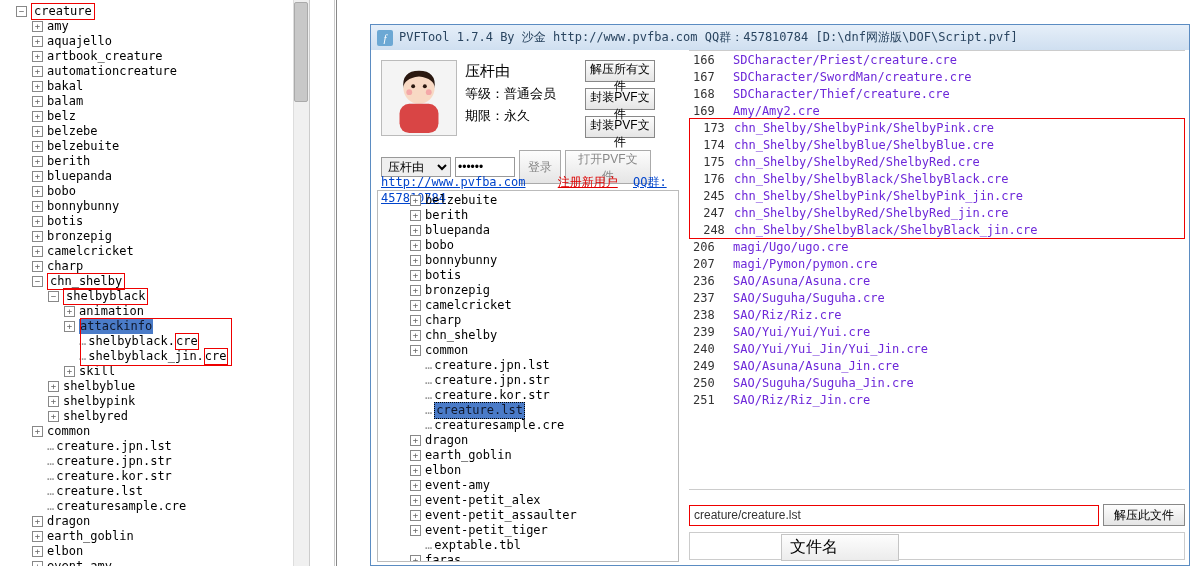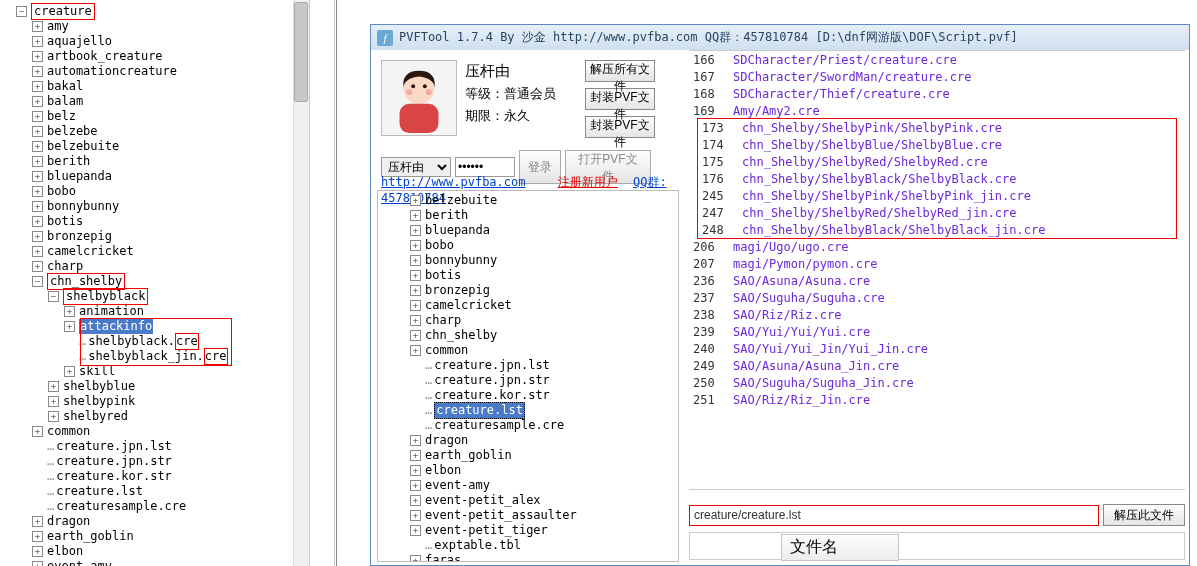--- a/index.html
+++ b/index.html
@@ -8,21 +8,21 @@
 .left-panel { position: absolute; left: 0; top: 0; width: 310px; height: 566px; border-right: 1px solid #ccc; overflow: hidden; }
 .left-tree { padding: 4px 0 4px 16px; }
 .tree-node { display: flex; align-items: center; height: 15px; line-height: 15px; white-space: nowrap; cursor: default; }
 .tree-toggle { width: 11px; height: 11px; border: 1px solid #888; display: inline-flex; align-items: center; justify-content: center; font-size: 9px; margin-right: 4px; background: #fff; color: #666; font-family: monospace; }
 .tree-toggle.empty { border: none; background: none; }
 .tree-dots { color: #999; margin-right: 2px; }
 .tree-indent-1 { margin-left: 16px; }
 .tree-indent-2 { margin-left: 32px; }
 .tree-indent-3 { margin-left: 48px; }
 .red-box { border: 1px solid #e00; padding: 0 2px; }
-.blue-sel { background: #4a7bc8; color: #ffffff; padding: 0 1px; }
+.blue-sel { background: #4a7bc8; color: #0f172a; padding: 0 1px; }
 .dotted-box { border: 1px dotted #000; }
 .red-around { border: 1px solid #e00; }
 .left-scrollbar { position: absolute; right: 0; top: 0; width: 16px; height: 100%; background: #f0f0f0; border-left: 1px solid #ddd; }
 .left-thumb { position: absolute; right: 1px; top: 2px; width: 14px; height: 100px; background: #c8c8c8; border: 1px solid #aaa; border-radius: 2px; }
 
 .right-window { position: absolute; left: 370px; top: 50px; width: 820px; height: 516px; background: #fff; border: 1px solid #5b8cc2; border-top: none; }
 .titlebar { position: absolute; left: 370px; top: 24px; width: 820px; height: 27px; background: linear-gradient(#e6eff9, #cfdff0); border: 1px solid #5b8cc2; border-bottom: 1px solid #a8c1d9; display: flex; align-items: center; padding: 0 6px; }
 .titlebar-icon { width: 16px; height: 16px; background: #6ca8d4; border-radius: 2px; margin-right: 6px; display: inline-flex; align-items: center; justify-content: center; color: #fff; font-style: italic; font-family: serif; font-size: 11px; }
 .titlebar-text { color: #2a4560; font-size: 12px; }
 
@@ -44,21 +44,21 @@
 .link-blue { color: #0044cc; }
 .link-red { color: #d00; margin-left: 17px; }
 
 .mid-tree { position: absolute; left: 6px; top: 140px; width: 302px; height: 372px; border: 1px solid #bbb; overflow: hidden; padding: 2px 0 2px 16px; }
 .mid-tree .tree-node { height: 15px; }
 
 .file-list { position: absolute; left: 318px; top: 0; width: 496px; height: 440px; border-top: 1px solid #ccc; border-bottom: 1px solid #ccc; overflow: hidden; }
 .file-row { display: flex; align-items: center; height: 17px; padding-left: 4px; }
 .file-num { width: 40px; color: #333; }
 .file-path { color: #6d28d9; }
-.hl-group { border: 1px solid #e00; margin: -1px 8px; }
+.hl-group { border: 1px solid #e00; margin: -1px 0; text-align: center; }
 
 .bottom-row { position: absolute; left: 318px; top: 454px; width: 496px; display: flex; gap: 4px; align-items: center; }
 .path-input { flex: 1; height: 21px; border: 1px solid #999; padding: 0 4px; font-size: 12px; }
 .extract-btn { height: 22px; padding: 0 10px; background: linear-gradient(#fdfdfd,#e5e5e5); border: 1px solid #888; font-size: 12px; cursor: pointer; }
 .filename-area { position: absolute; left: 318px; top: 482px; width: 496px; height: 28px; border: 1px solid #ccc; }
 .filename-header { position: absolute; left: 410px; top: 484px; background: linear-gradient(#fdfdfd,#ececec); border: 1px solid #c5c5c5; padding: 2px 60px 2px 8px; font-size: 16px; }
 
 .vert-divider { position: absolute; left: 336px; top: 0; width: 1px; height: 566px; background: #888; }
 .vert-divider2 { position: absolute; left: 334px; top: 0; width: 1px; height: 566px; background: #ccc; }
 </style>

